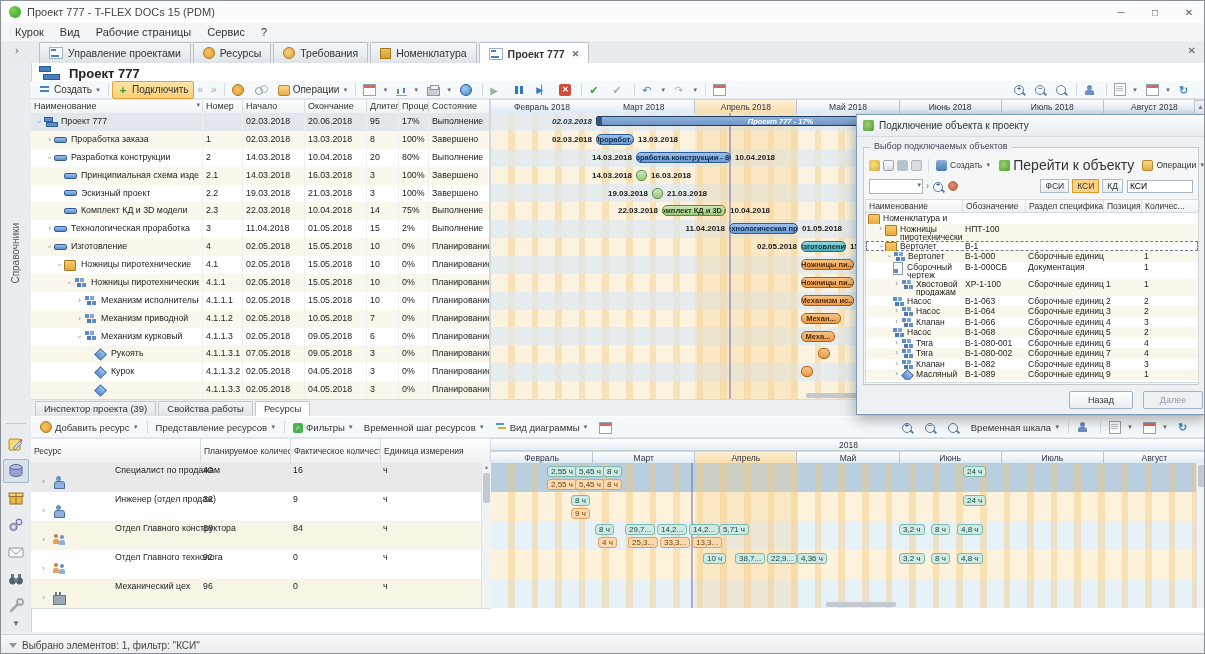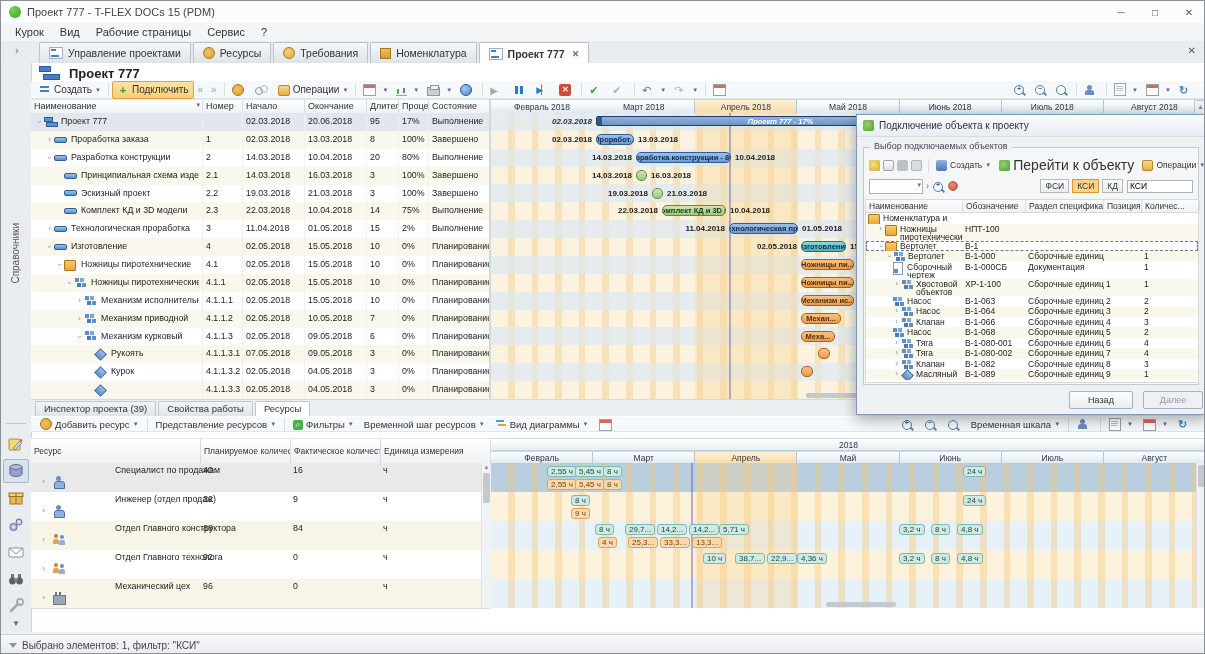--- a/index.html
+++ b/index.html
@@ -125,21 +125,21 @@
   .bar-summary span{font-style:italic;}
   .bar-summary::before,.bar-summary::after{content:'';position:absolute;top:0;width:5px;height:100%;background:#35567e;}
   .bar-summary::before{left:0;} .bar-summary::after{right:0;}
   .blabel{position:absolute;height:11px;line-height:11px;font-size:8px;font-weight:bold;color:#222;white-space:nowrap;}
   .blabel.it{font-style:italic;color:#1a2e50;}
   .hthumb{position:absolute;height:5px;background:#c3c9ce;border-radius:2px;}
   
   #botTabs{position:absolute;left:30px;top:398px;width:1175px;height:17px;background:#eceff1;border-top:1px solid #d4dade;display:flex;align-items:flex-end;padding-left:4px;box-sizing:border-box;}
   .btab{font-size:9.5px;color:#333;background:linear-gradient(#f2f5f7,#dfe4e8);border:1px solid #bfc8d0;border-bottom:none;padding:1px 8px 2px 8px;margin-right:2px;border-radius:2px 2px 0 0;}
   .btab.active{background:#fff;font-weight:normal;}
-  #botToolbar{position:absolute;left:30px;top:415px;width:1175px;height:16px;background:#f6f9fb;border-bottom:1px solid #dfe5ea;border-top:1px solid #fff;display:flex;align-items:center;padding-left:4px;box-sizing:border-box;}
+  #botToolbar{position:absolute;left:30px;top:415px;width:1175px;height:22px;background:#f6f9fb;border-bottom:1px solid #dfe5ea;border-top:1px solid #fff;display:flex;align-items:center;padding-left:4px;box-sizing:border-box;}
   .btbtn{display:flex;align-items:center;font-size:9.5px;color:#333;padding:0 5px;white-space:nowrap;}
   #resHead{left:30px;top:437px;width:460px;height:25px;}
   #resBody{position:absolute;left:30px;top:462px;width:460px;height:145px;overflow:hidden;background:#fff;border-bottom:1px solid #d8dde2;}
   .rrow{position:absolute;left:0;width:460px;height:29px;border-bottom:1px solid #eceae0;}
   .rname{position:absolute;left:84px;top:2px;font-size:8.8px;color:#222;}
   .rval{position:absolute;top:2px;font-size:8.8px;color:#222;}
   .rexp{position:absolute;left:8px;top:14px;font-size:8px;color:#889;}
   .rico{position:absolute;left:22px;top:13px;}
   #resYear{position:absolute;left:490px;top:437px;width:715px;height:13px;background:linear-gradient(#ffffff,#e4edf5);border-bottom:1px solid #c4d0da;font-size:8.5px;color:#334;text-align:center;line-height:13px;box-sizing:border-box;border-top:1px solid #cdd8e2;}
   #resMonths{position:absolute;left:490px;top:450px;width:715px;height:12px;}
@@ -993,21 +993,21 @@
           </div>
           <div class="dcell" style="left: 97px; width: 63px; white-space: nowrap;">B-1-000СБ</div>
           <div class="dcell" style="left: 160px; width: 78px; white-space: nowrap;">Документация</div>
           <div class="dcell" style="left: 238px; width: 38px; white-space: nowrap;"></div>
           <div class="dcell" style="left: 276px; width: 58px; white-space: nowrap;">1</div>
         </div>
         <div class="drow zebra" style="top: 65.5px; height: 17px;">
           <div class="dcell dname" style="left: 0px; width: 97px; height: 17px; padding-left: 26px;">
             <span class="exp" style="flex: 0 0 auto;">›</span>
             <span class="ic ic-assembly" style="width: 12px; flex: 0 0 auto;"></span>
-            <span class="lbl">Хвостовой объектов</span>
+            <span class="lbl">Хвостовой продажам</span>
           </div>
           <div class="dcell" style="left: 97px; width: 63px; white-space: nowrap;">XP-1-100</div>
           <div class="dcell" style="left: 160px; width: 78px; white-space: nowrap;">Сборочные единицы</div>
           <div class="dcell" style="left: 238px; width: 38px; white-space: nowrap;">1</div>
           <div class="dcell" style="left: 276px; width: 58px; white-space: nowrap;">1</div>
         </div>
         <div class="drow" style="top: 82.5px; height: 10.5px;">
           <div class="dcell dname" style="left: 0px; width: 97px; height: 10.5px; padding-left: 26px;">
             <span class="ic ic-assembly" style="width: 12px; flex: 0 0 auto;"></span>
             <span class="lbl">Насос</span>

